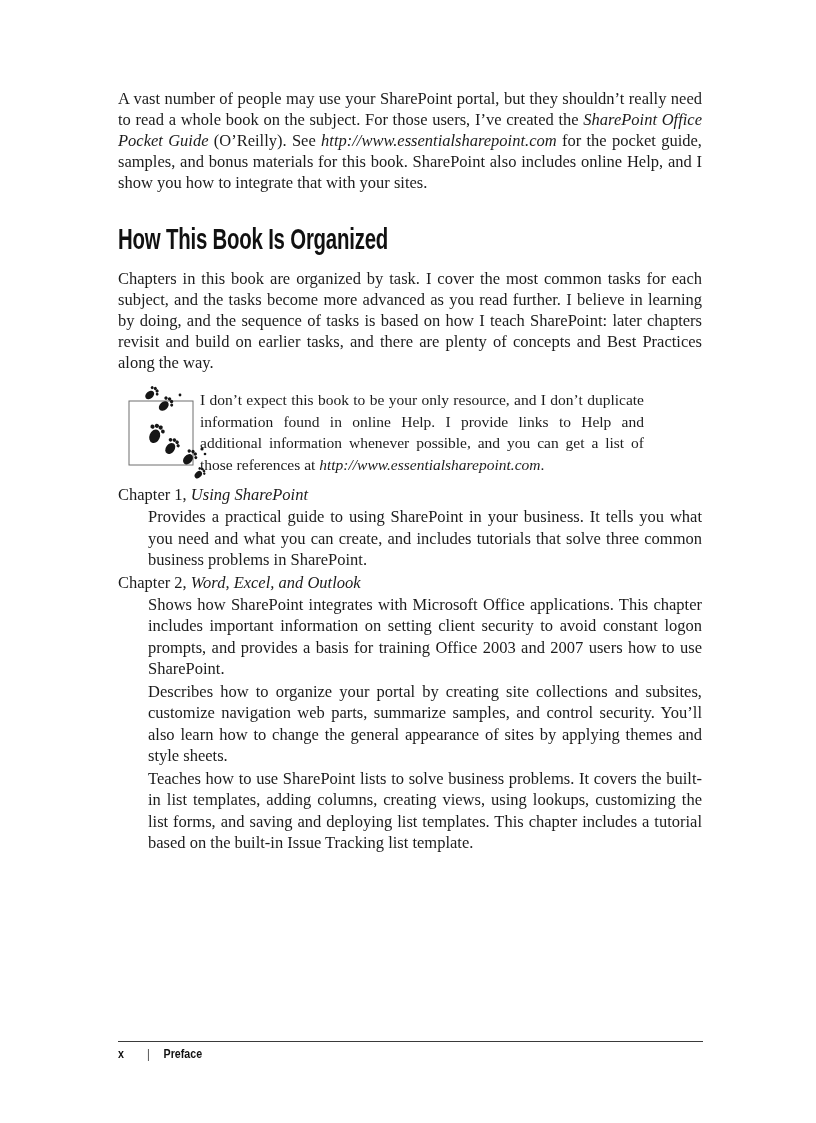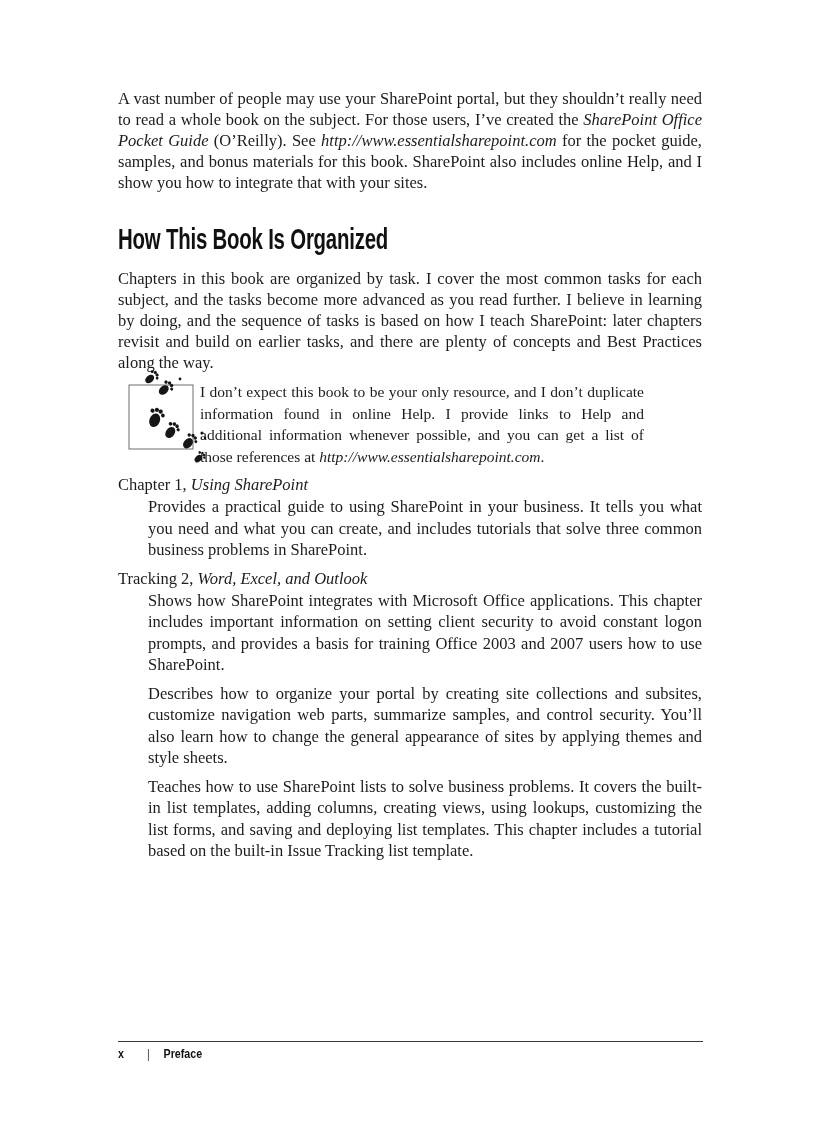--- a/index.html
+++ b/index.html
@@ -35,21 +35,22 @@
     font-size: 30px;
     line-height: 32px;
     color: #111111;
     white-space: nowrap;
     transform: scaleX(0.68);
     transform-origin: left center;
     letter-spacing: -0.3px;
   }
   .note {
     display: flex;
-    align-items: flex-end;
+    align-items: flex-start;
+    margin-top: 16px;
     min-height: 92px;
   }
   .note-icon-wrap {
     flex: none;
     width: 82px;
     position: relative;
   }
   .note-icon-wrap svg {
     display: block;
     margin-top: -6px;
@@ -58,21 +59,21 @@
   .note-text {
     width: 444px;
     font-size: 15.5px;
     line-height: 21.5px;
     text-align: justify;
   }
   .overview {
     margin-top: 20px;
   }
   .chapter {
-    margin-top: 7px;
+    margin-top: 1px;
   }
   .chapter-label {
     line-height: 22px;
   }
   .chapter-desc {
     margin-left: 30px;
     text-align: justify;
     line-height: 21.5px;
     font-family: Liberation Serif, serif;
   }
@@ -173,21 +174,21 @@
       <p class="note-text"><span>I don’t expect this book to be your only resource, and I don’t duplicate information found in online Help. I provide links to Help and additional information whenever possible, and you can get a list of those references at </span><i>http://www.essentialsharepoint.com</i><span>.</span></p>
     </div>
 
 
     <div class="chapter">
       <p class="chapter-label"><span>Chapter 1, </span><i>Using SharePoint</i></p>
       <p class="chapter-desc">Provides a practical guide to using SharePoint in your business. It tells you what you need and what you can create, and includes tutorials that solve three common business problems in SharePoint.</p>
     </div>
 
     <div class="chapter">
-      <p class="chapter-label"><span>Tracking 2, </span><i>Word, Excel, and Outlook</i></p>
+      <p class="chapter-label"><span>Chapter 2, </span><i>Word, Excel, and Outlook</i></p>
       <p class="chapter-desc">Shows how SharePoint integrates with Microsoft Office applications. This chapter includes important information on setting client security to avoid constant logon prompts, and provides a basis for training Office 2003 and 2007 users how to use SharePoint.</p>
     </div>
 
     <div class="chapter">
       <p class="chapter-desc">Describes how to organize your portal by creating site collections and subsites, customize navigation web parts, summarize samples, and control security. You’ll also learn how to change the general appearance of sites by applying themes and style sheets.</p>
     </div>
 
     <div class="chapter">
       <p class="chapter-desc">Teaches how to use SharePoint lists to solve business problems. It covers the built-in list templates, adding columns, creating views, using lookups, customizing the list forms, and saving and deploying list templates. This chapter includes a tutorial based on the built-in Issue Tracking list template.</p>
     </div>

